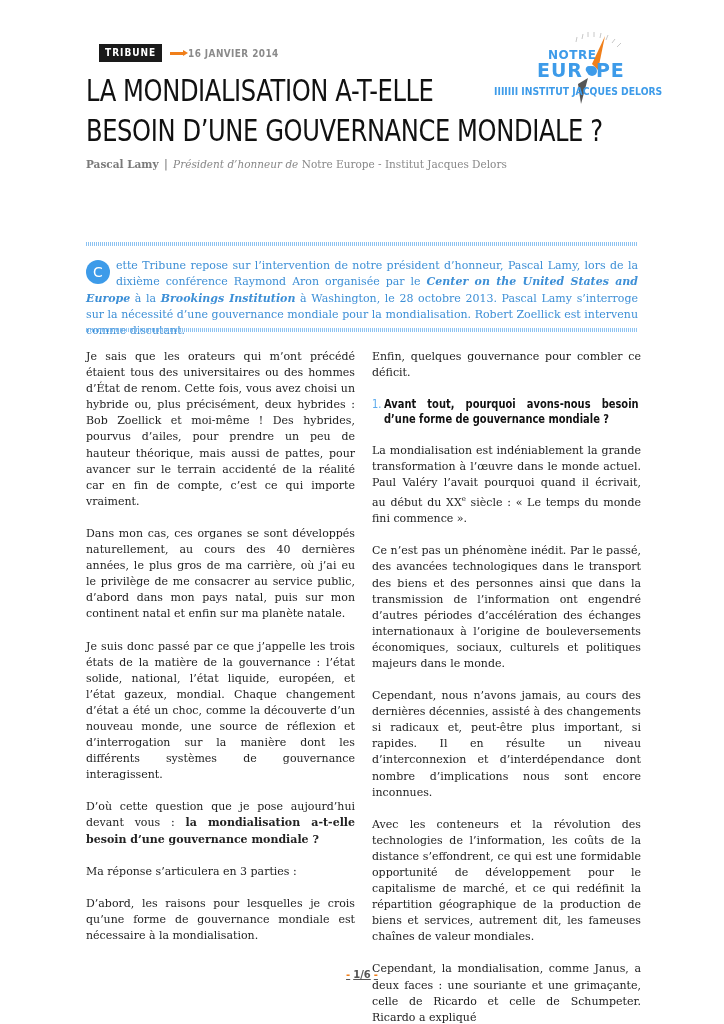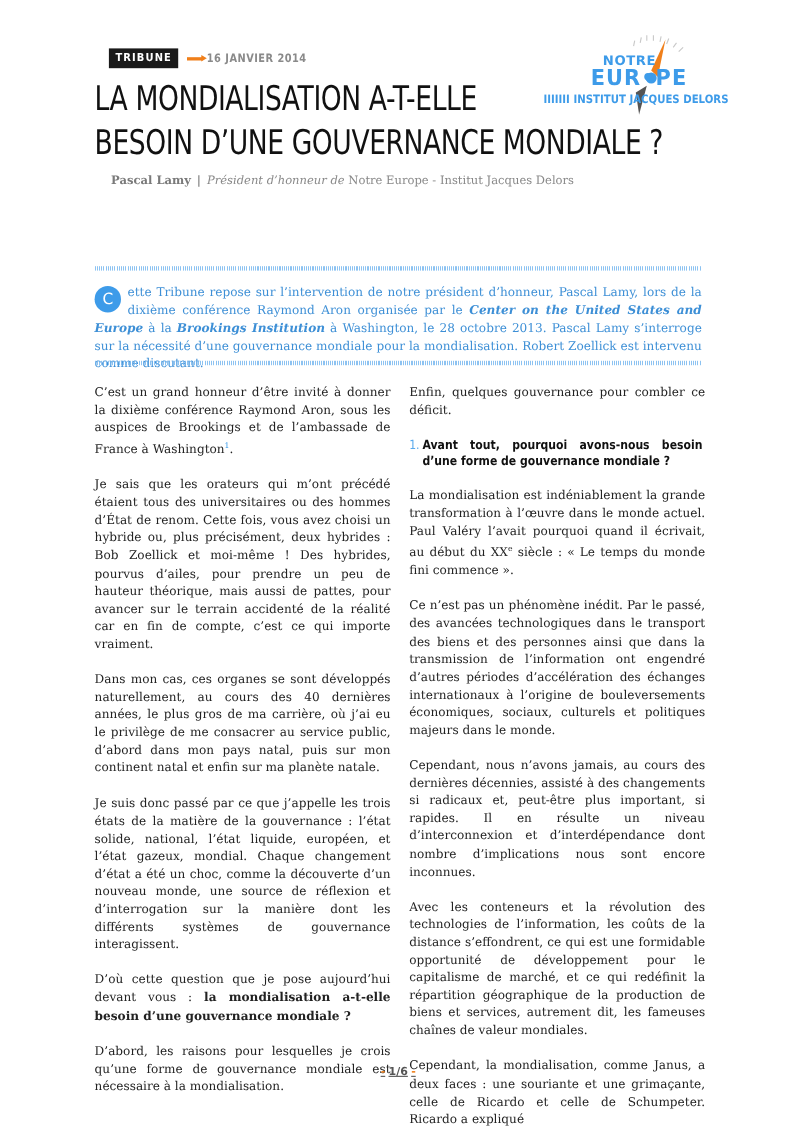--- a/index.html
+++ b/index.html
@@ -17,21 +17,21 @@
   .date { font-family: "DejaVu Sans", sans-serif; font-weight: bold; font-size: 10.5px; color: #8a8a8a; letter-spacing: 0.5px; transform: scaleX(0.85); transform-origin: left; }
 
   .title {
     position: absolute; left: 86px; top: 70px; width: 560px;
     font-family: "DejaVu Sans", sans-serif; font-weight: normal; color: #111;
     font-size: 31px; line-height: 40px; letter-spacing: -0.5px;
     transform: scaleX(0.78); transform-origin: left top; white-space: nowrap;
   }
   .title div { white-space: nowrap; }
 
-  .author { position: absolute; left: 101px; top: 158px; font-size: 10.5px; color: #888; white-space: nowrap; }
+  .author { position: absolute; left: 86px; top: 158px; font-size: 10.5px; color: #888; white-space: nowrap; }
   .author .name { font-weight: bold; color: #7a7a7a; }
   .author .sep { font-weight: bold; margin: 0 2px; }
   .author .role { font-style: italic; }
 
   .logo { position: absolute; left: 488px; top: 22px; width: 210px; height: 98px; }
   .logo .notre { position: absolute; left: 60px; top: 26px; font-family: "DejaVu Sans", sans-serif; font-weight: bold; font-size: 12px; color: #3d9be9; letter-spacing: 0.5px; }
   .logo .europe { position: absolute; left: 49px; top: 36px; font-family: "DejaVu Sans", sans-serif; font-weight: bold; font-size: 20px; color: #3d9be9; letter-spacing: 1px; transform: scaleX(0.95); transform-origin: left; }
   .logo .inst { position: absolute; left: 6px; top: 63px; font-family: "DejaVu Sans", sans-serif; font-weight: bold; font-size: 10.5px; color: #3d9be9; white-space: nowrap; transform: scaleX(0.88); transform-origin: left; }
   .logo svg { position: absolute; left: 0; top: 0; }
 
@@ -99,25 +99,25 @@
 </div>
 
 <div class="dotline" style="top:242px;"></div>
 <div class="intro">
   <span class="dropcap">C</span>
   <span>ette Tribune repose sur l’intervention de notre président d’honneur, Pascal Lamy, lors de la dixième conférence Raymond Aron organisée par le </span><em>Center on the United States and Europe</em><span> à la </span><em>Brookings Institution</em><span> à Washington, le 28 octobre 2013. Pascal Lamy s’interroge sur la nécessité d’une gouvernance mondiale pour la mondialisation. Robert Zoellick est intervenu comme discutant.</span>
 </div>
 <div class="dotline" style="top:328px;"></div>
 
 <div class="col left">
-  <p><span>C’est un grand honneur d’être invité à donner la dixième conférence Raymond Aron, sous les auspices de Brookings et de l’ambassade de France à Washington</span><sup>1</sup><span>.</span></p>
   <p>Je sais que les orateurs qui m’ont précédé étaient tous des universitaires ou des hommes d’État de renom. Cette fois, vous avez choisi un hybride ou, plus précisément, deux hybrides : Bob Zoellick et moi-même ! Des hybrides, pourvus d’ailes, pour prendre un peu de hauteur théorique, mais aussi de pattes, pour avancer sur le terrain accidenté de la réalité car en fin de compte, c’est ce qui importe vraiment.</p>
   <p>Dans mon cas, ces organes se sont développés naturellement, au cours des 40 dernières années, le plus gros de ma carrière, où j’ai eu le privilège de me consacrer au service public, d’abord dans mon pays natal, puis sur mon continent natal et enfin sur ma planète natale.</p>
   <p>Je suis donc passé par ce que j’appelle les trois états de la matière de la gouvernance : l’état solide, national, l’état liquide, européen, et l’état gazeux, mondial. Chaque changement d’état a été un choc, comme la découverte d’un nouveau monde, une source de réflexion et d’interrogation sur la manière dont les différents systèmes de gouvernance interagissent.</p>
   <p><span>D’où cette question que je pose aujourd’hui devant vous : </span><b>la mondialisation a-t-elle besoin d’une gouvernance mondiale ?</b></p>
+  <p>Ma réponse s’articulera en 3 parties :</p>
   <p>D’abord, les raisons pour lesquelles je crois qu’une forme de gouvernance mondiale est nécessaire à la mondialisation.</p>
 </div>
 
 <div class="col right">
   <p>Enfin, quelques gouvernance pour combler ce déficit.</p>
   <div class="section-head">
     <span class="num">1.</span>
     <span>Avant tout, pourquoi avons-nous besoin d’une forme de gouvernance mondiale ?</span>
   </div>
   <p><span>La mondialisation est indéniablement la grande transformation à l’œuvre dans le monde actuel. Paul Valéry l’avait pourquoi quand il écrivait, au début du XX</span><sup style="color:#222;">e</sup><span> siècle : « Le temps du monde fini commence ».</span></p>

